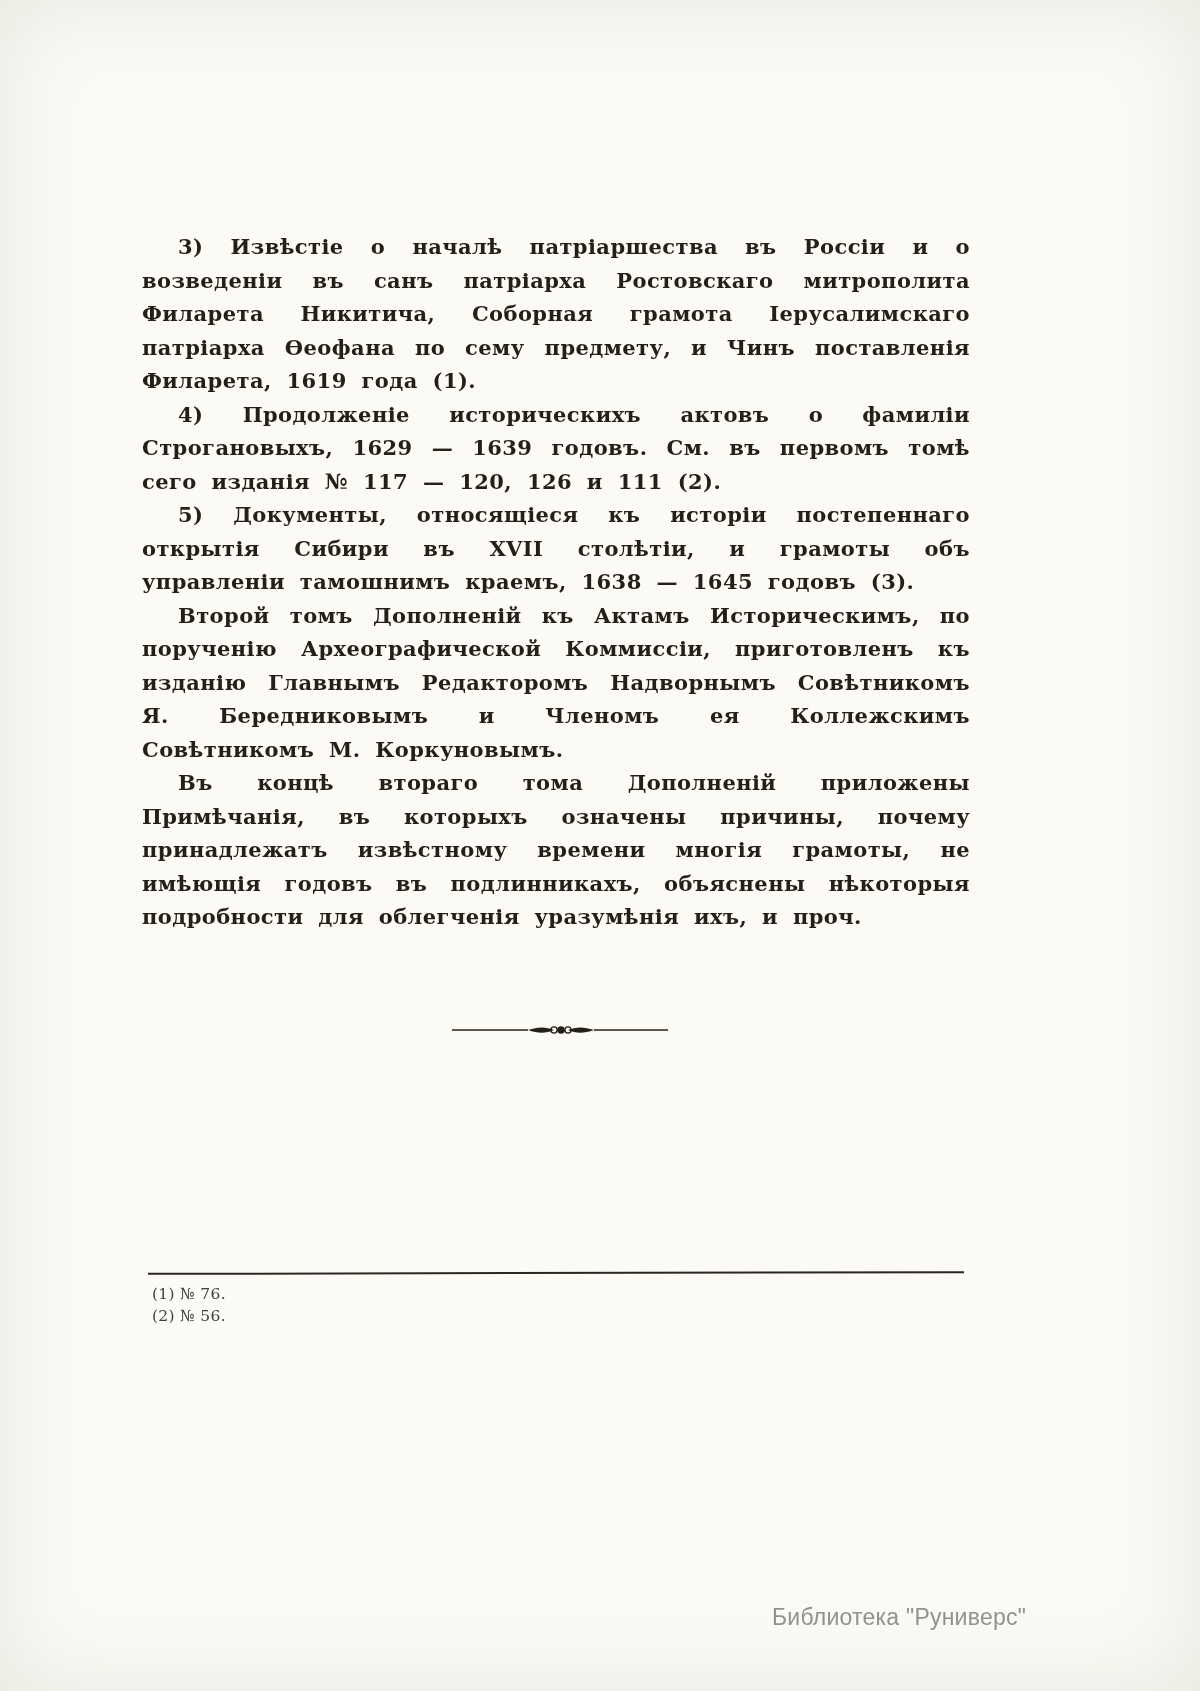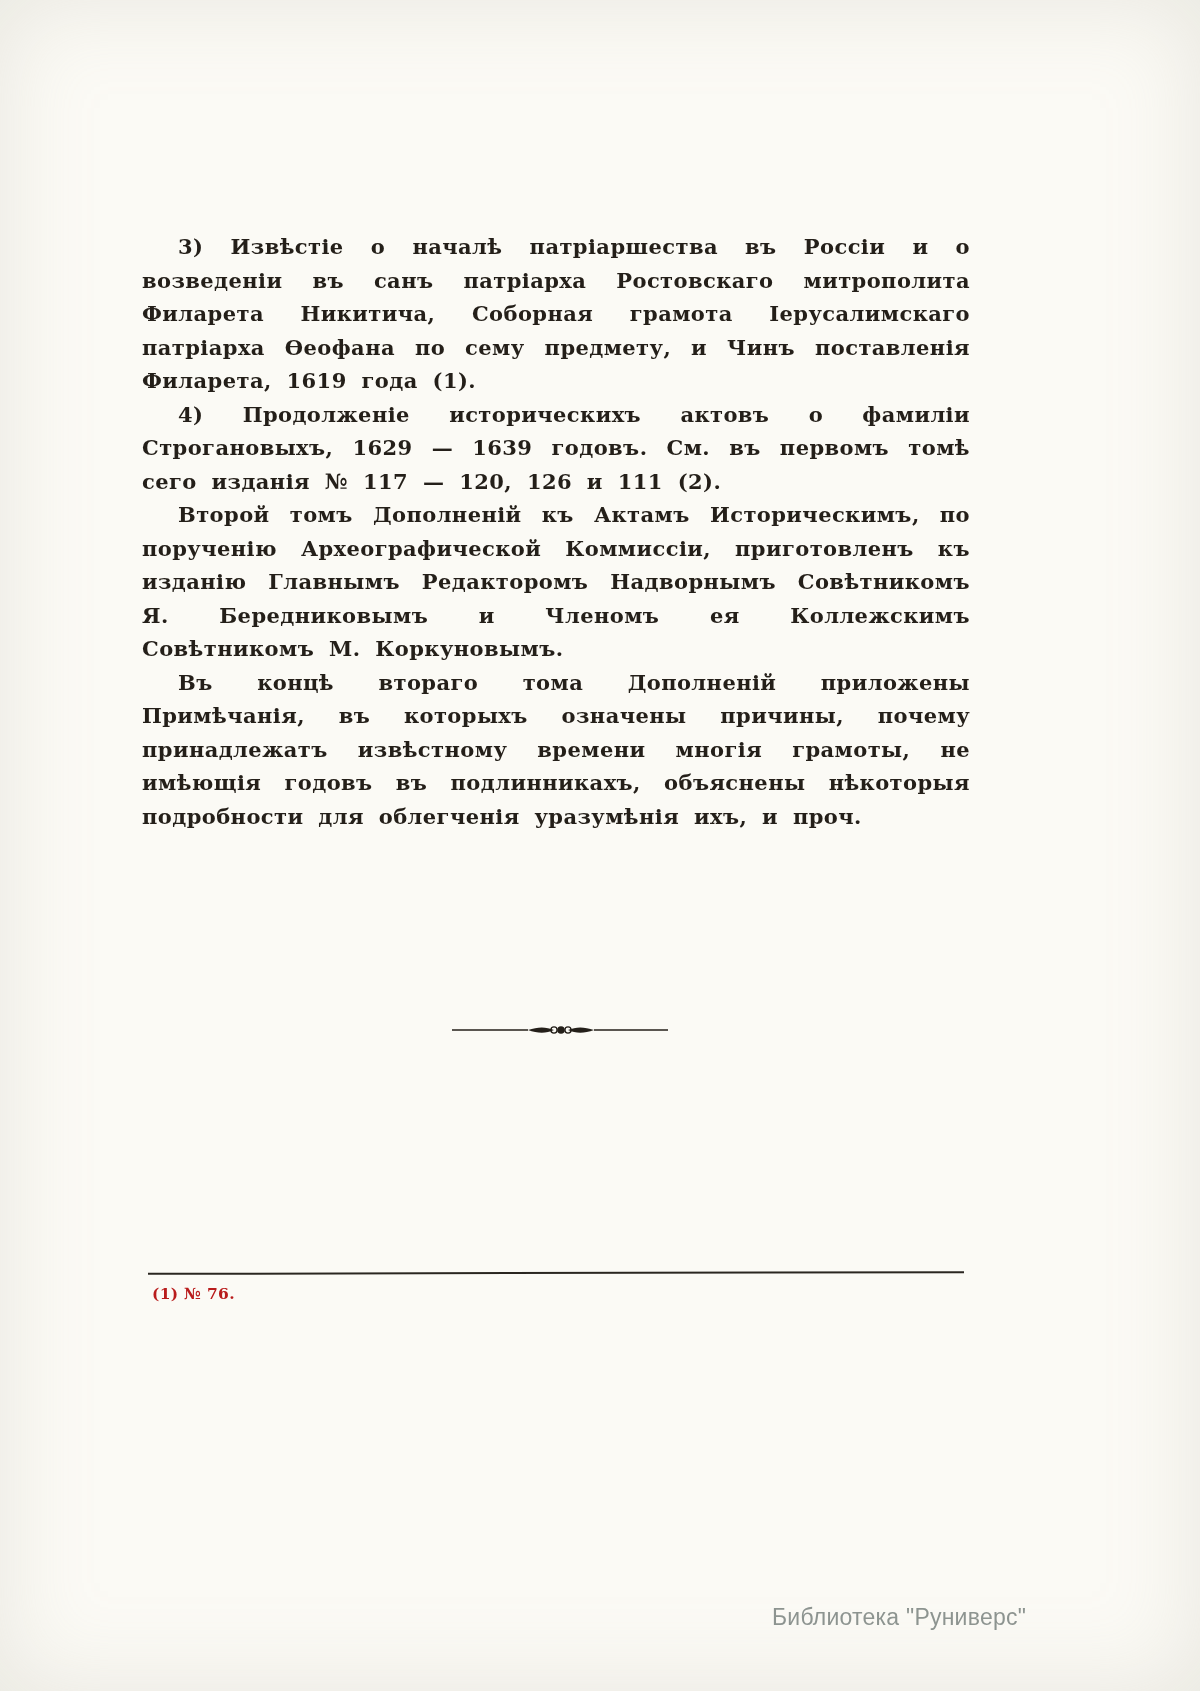--- a/index.html
+++ b/index.html
@@ -48,22 +48,22 @@
     width: 816px;
     height: 0;
     border-top: 2px solid #2a2620;
     transform: rotate(-0.12deg);
   }
   .footnotes {
     position: absolute;
     left: 152px;
     top: 1283px;
     font-size: 15.5px;
-    font-weight: 700;
-    color: #b91c1c;
+    font-weight: 400;
+    color: #404040;
     line-height: 22px;
     letter-spacing: 0.02em;
   }
   .footnotes .fn-line {
     margin: 0;
   }
   .watermark {
     position: absolute;
     left: 772px;
     top: 1604px;
@@ -74,37 +74,39 @@
   }
 </style>
 </head>
 <body>
 
 <div class="page">
 
   <div class="text-block">
     <p>3) Извѣстіе о началѣ патріаршества въ Россіи и о возведеніи въ санъ патріарха Ростовскаго митрополита Филарета Никитича, Соборная грамота Іерусалимскаго патріарха Ѳеофана по сему предмету, и Чинъ поставленія Филарета, 1619 года (1).</p>
     <p>4) Продолженіе историческихъ актовъ о фамиліи Строгановыхъ, 1629 — 1639 годовъ. См. въ первомъ томѣ сего изданія № 117 — 120, 126 и 111 (2).</p>
+    <p>5) Документы, относящіеся къ исторіи постепеннаго открытія Сибири въ XVII столѣтіи, и грамоты объ управленіи тамошнимъ краемъ, 1638 — 1645 годовъ (3).</p>
     <p>Второй томъ Дополненій къ Актамъ Историческимъ, по порученію Археографической Коммиссіи, приготовленъ къ изданію Главнымъ Редакторомъ Надворнымъ Совѣтникомъ Я. Бередниковымъ и Членомъ ея Коллежскимъ Совѣтникомъ М. Коркуновымъ.</p>
     <p>Въ концѣ втораго тома Дополненій приложены Примѣчанія, въ которыхъ означены причины, почему принадлежатъ извѣстному времени многія грамоты, не имѣющія годовъ въ подлинникахъ, объяснены нѣкоторыя подробности для облегченія уразумѣнія ихъ, и проч.</p>
   </div>
 
   <div class="divider-wrap">
     <svg width="220" height="16" viewBox="0 0 220 16">
       <line x1="2" y1="8" x2="78" y2="8" stroke="#241f19" stroke-width="1.6"></line>
       <path d="M78 8 C88 4.5, 96 4.5, 104 8 C96 11.5, 88 11.5, 78 8 Z" fill="#241f19"></path>
       <circle cx="104" cy="8" r="3.1" fill="none" stroke="#241f19" stroke-width="1.4"></circle>
       <circle cx="111" cy="8" r="3.8" fill="#241f19"></circle>
       <circle cx="118" cy="8" r="3.1" fill="none" stroke="#241f19" stroke-width="1.4"></circle>
       <path d="M118 8 C126 4.5, 134 4.5, 144 8 C134 11.5, 126 11.5, 118 8 Z" fill="#241f19"></path>
       <line x1="144" y1="8" x2="218" y2="8" stroke="#241f19" stroke-width="1.6"></line>
     </svg>
   </div>
 
   <div class="fn-rule"></div>
 
   <div class="footnotes">
     <p class="fn-line">(1) № 76.</p>
+    <p class="fn-line">(2) № 56.</p>
   </div>
 
   <div class="watermark">Библиотека "Руниверс"</div>
 
 </div>
 
 </body></html>

